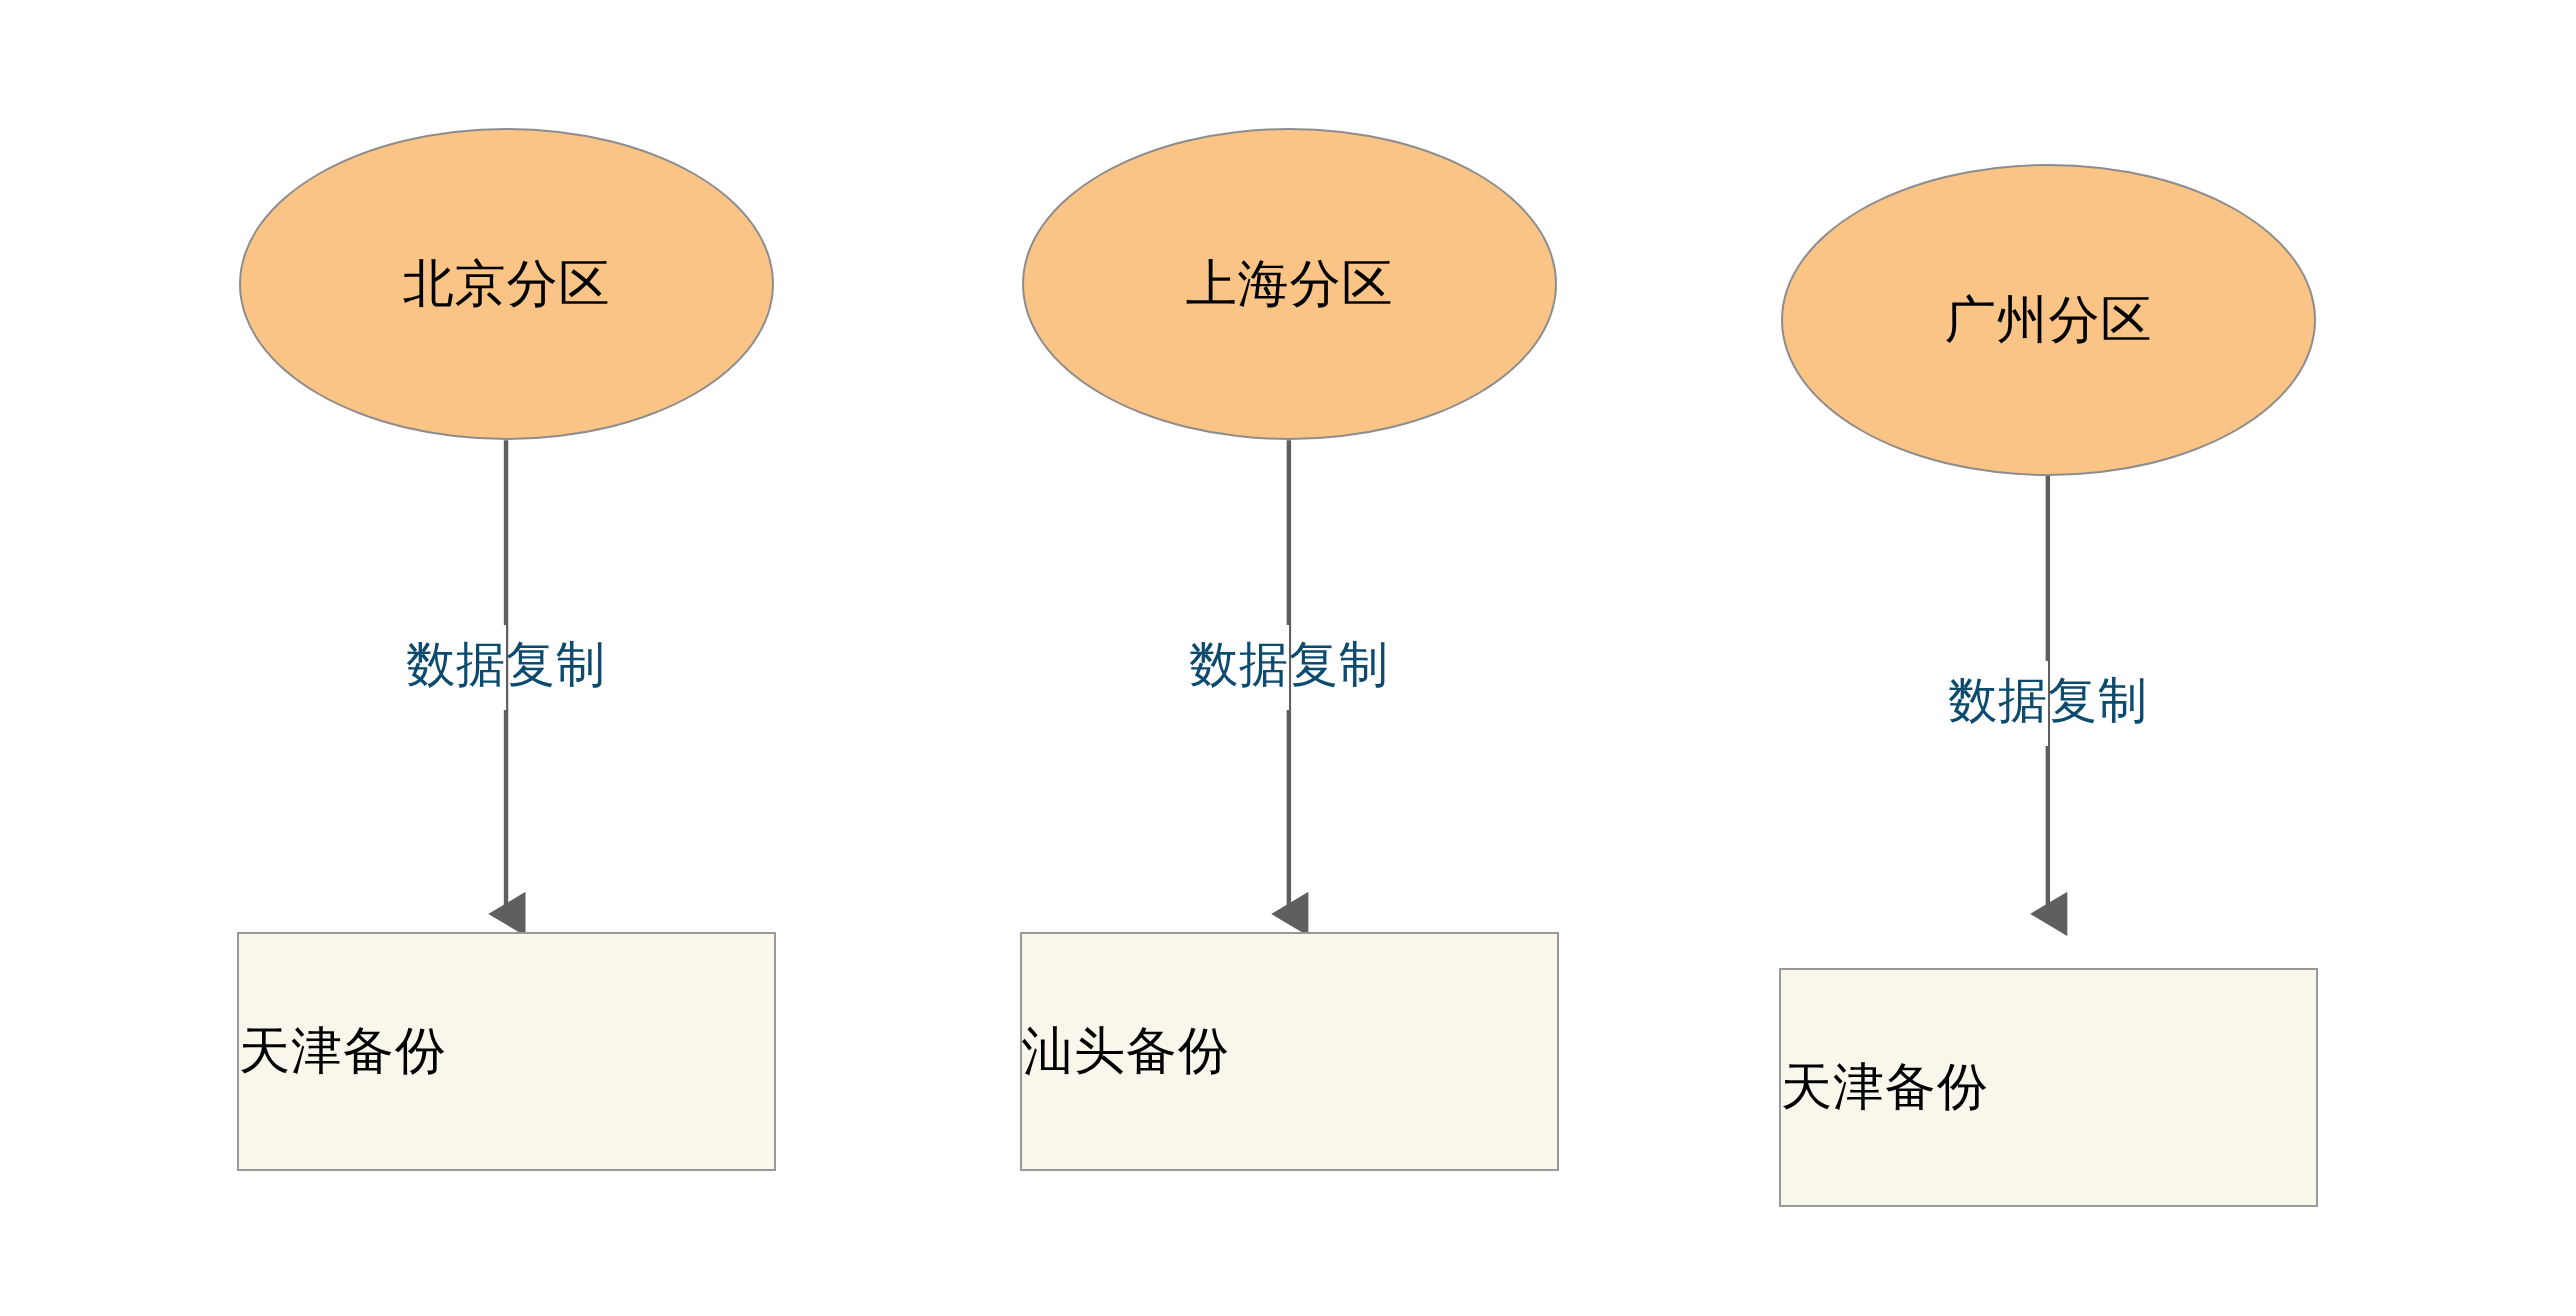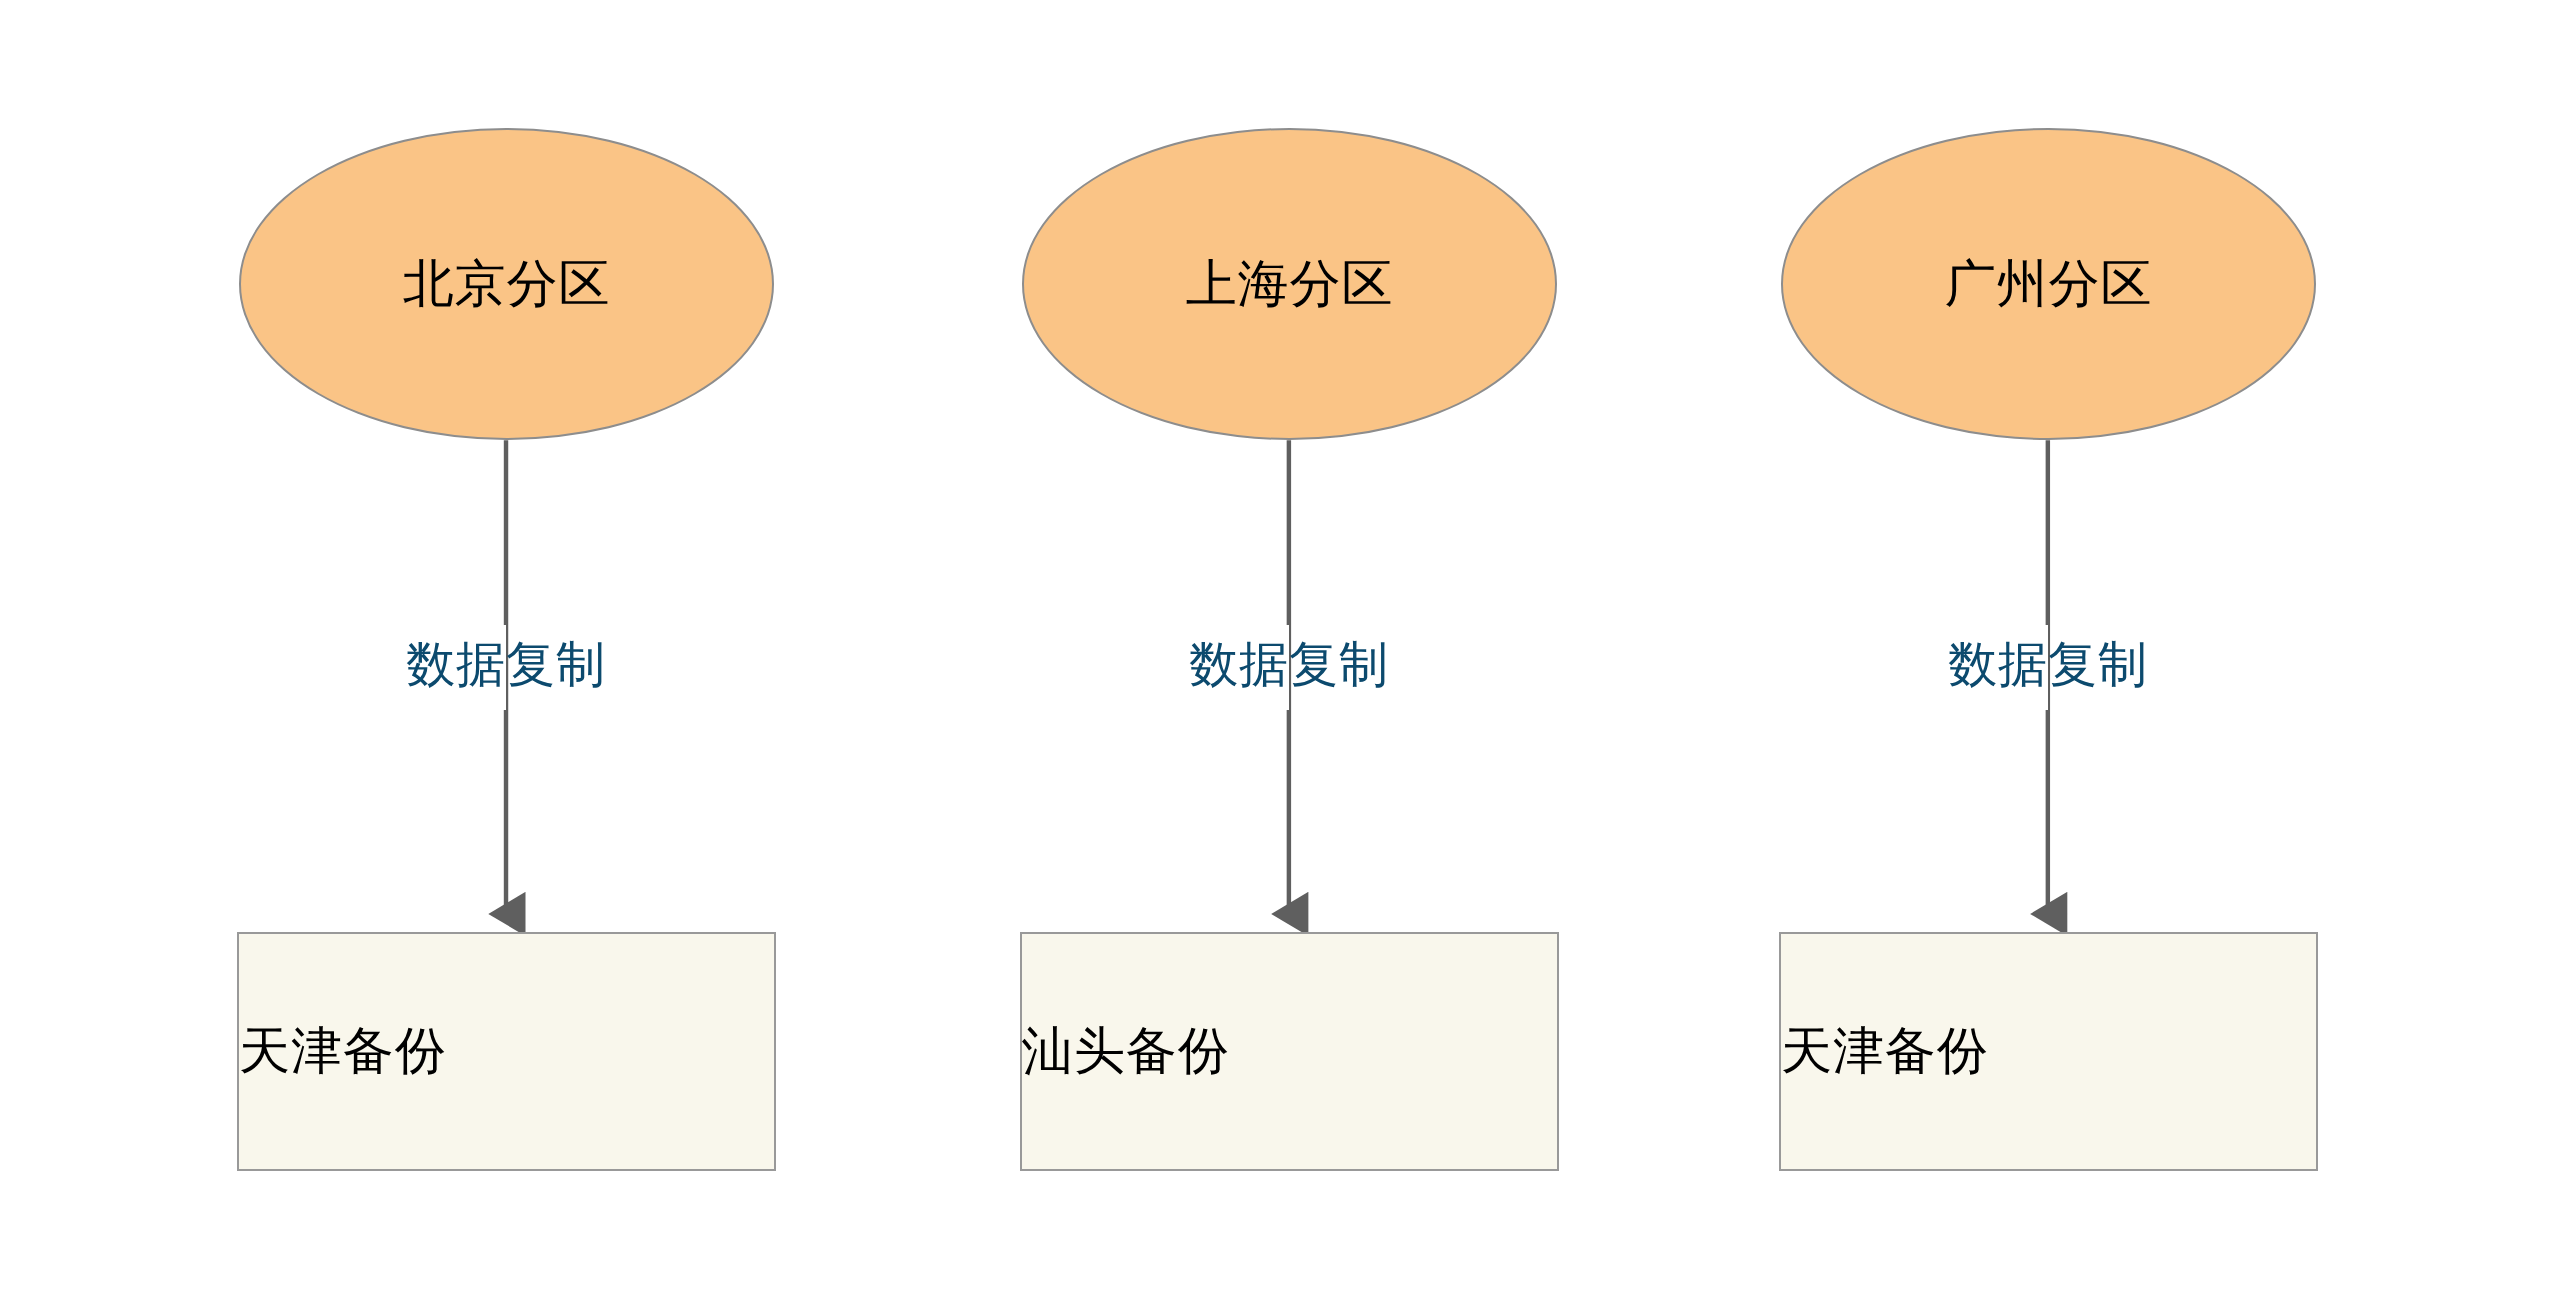--- a/index.html
+++ b/index.html
@@ -133,21 +133,21 @@
       <span class="node-text">上海分区</span>
     </div>
 
     <div class="edge-label">数据复制</div>
 
     <div class="node-box">
       <span class="node-text">汕头备份</span>
     </div>
   </div>
 
-  <div class="flow-column" style="left:1738px;">
+  <div class="flow-column" style="left:1738px;margin-top:36px;">
     <div class="edge-label-bg-left" style="left:104px; width:206px;"></div>
     <div class="edge-label-bg-right" style="left:313px; width:206px;"></div>
 
     <div class="node-ellipse">
       <span class="node-text">广州分区</span>
     </div>
 
     <div class="edge-label">数据复制</div>
 
     <div class="node-box">

